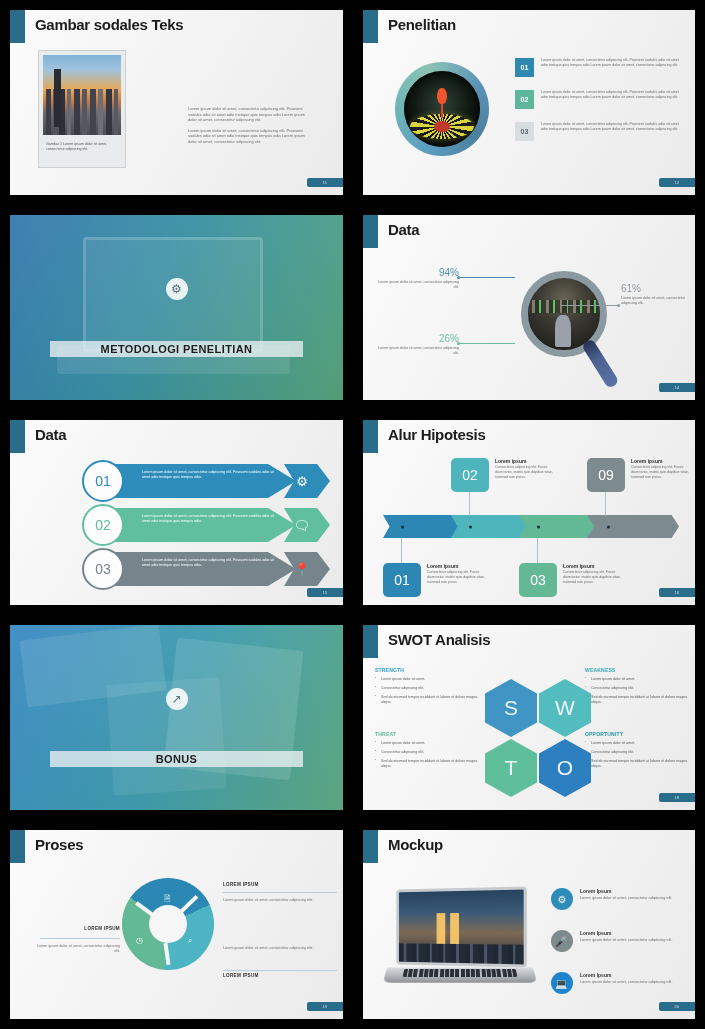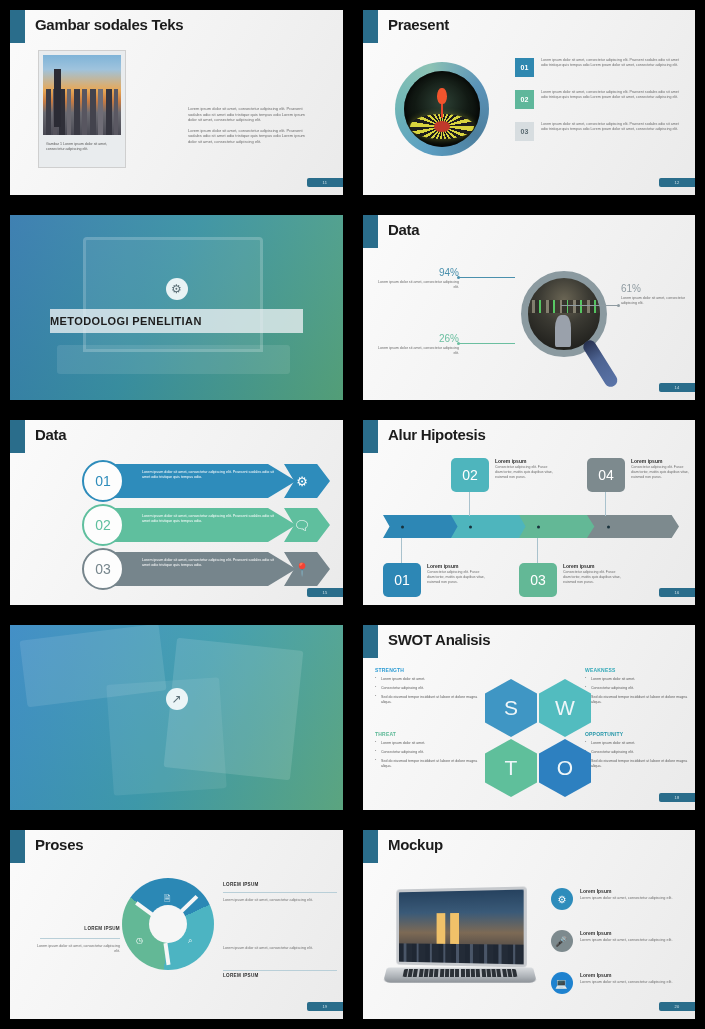--- a/index.html
+++ b/index.html
@@ -163,23 +163,23 @@
     background: rgba(255,255,255,.08); border-radius: 3px; transform: rotate(-4deg);
   }
   .circ-icon {
     position: absolute; left: 50%; transform: translateX(-50%);
     width: 22px; height: 22px; border-radius: 50%;
     background: rgba(255,255,255,.88);
     display: flex; align-items: center; justify-content: center;
     color: #5c6f77; font-size: 12px;
   }
   .band {
-    position: absolute; left: 12%; width: 76%; height: 24px;
+    position: absolute; left: 12%; width: 76%; height: 16px;
     background: rgba(235,240,242,.78);
-    display: flex; align-items: center; justify-content: flex-start;
+    display: flex; align-items: center; justify-content: center; margin-top: 32px;
   }
   .band span { font-size: 11px; font-weight: bold; color: #1d1d1d; letter-spacing: .4px; }
 
   
   .mag-wrap { position: absolute; left: 150px; top: 48px; width: 110px; height: 140px; }
   .mag-lens {
     position: absolute; left: 8px; top: 8px; width: 86px; height: 86px;
     border-radius: 50%; border: 7px solid #8b9aa0;
     background: radial-gradient(circle at 50% 30%, #6a6554 0%, #3b3a33 40%, #151513 100%);
     overflow: hidden;
@@ -341,21 +341,21 @@
         <p class="lorem">Lorem ipsum dolor sit amet, consectetur adipiscing elit. Praesent sodales odio sit amet odio tristique quis tempus odio Lorem ipsum dolor sit amet, consectetur adipiscing elit.</p>
         <p class="lorem">Lorem ipsum dolor sit amet, consectetur adipiscing elit. Praesent sodales odio sit amet odio tristique quis tempus odio Lorem ipsum dolor sit amet, consectetur adipiscing elit.</p>
       </div>
       <div class="page-badge">11</div>
     </div>
   </div>
 
   <div class="cell">
     <div class="slide white">
       <div class="accent-bar"></div>
-      <div class="slide-title">Praesent</div>
+      <div class="slide-title">Penelitian</div>
       <div class="dart-ring">
         <div class="dart-inner">
           <div class="board"></div>
           <div class="dart-pin"></div>
           <div class="dart-flight"></div>
         </div>
       </div>
       <div class="hyp-list">
         <div class="hyp-row">
           <div class="hyp-num" style="background:#2f88b0">01</div>
@@ -497,41 +497,44 @@
 
       <div class="step-card" style="left:156px; top:143px; display:flex; gap:6px;">
         <div class="step-num" style="background:#63b896">03</div>
         <div>
           <div class="step-title">Lorem ipsum</div>
           <div class="step-body">Consectetur adipiscing elit. Fusce diam tortor, mattis quis dapibus vitae, euismod non purus.</div>
         </div>
       </div>
 
       <div class="step-card" style="left:224px; top:38px; display:flex; gap:6px;">
-        <div class="step-num" style="background:#7d8a8e">04</div>
+        <div class="step-num" style="background:#7d8a8e">09</div>
         <div>
           <div class="step-title">Lorem ipsum</div>
           <div class="step-body">Consectetur adipiscing elit. Fusce diam tortor, mattis quis dapibus vitae, euismod non purus.</div>
         </div>
       </div>
 
       <div class="page-badge">16</div>
     </div>
   </div>
 
   <div class="cell">
     <div class="slide">
       <div class="full-photo">
         <div class="ph-bonus">
           <div class="bonus-ghost-a"></div>
           <div class="bonus-ghost-b"></div>
           <div class="bonus-ghost-c"></div>
         </div>
       </div>
       <div class="circ-icon" style="top:63px">↗</div>
+      <div class="band" style="top:94px">
+        <span>BONUS</span>
+      </div>
     </div>
   </div>
 
   <div class="cell">
     <div class="slide white">
       <div class="accent-bar"></div>
       <div class="slide-title">SWOT Analisis</div>
 
       <div class="swot-col" style="left:12px; top:42px;">
         <div class="swot-head" style="color:#2d9cd4">STRENGTH</div>

